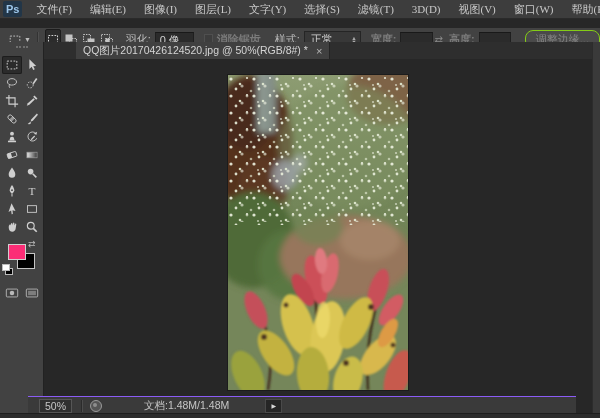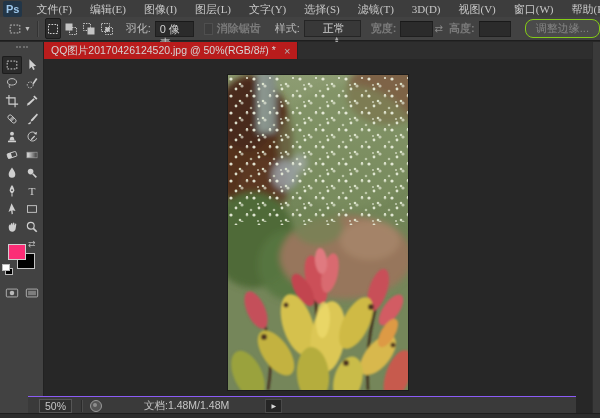--- a/index.html
+++ b/index.html
@@ -5,45 +5,45 @@
   html,body{margin:0;padding:0;background:#555;}
   #app{position:relative;width:600px;height:418px;background:#272727;overflow:hidden;
        font-family:"Liberation Sans","DejaVu Sans",sans-serif;padding-left:44px;-webkit-font-smoothing:antialiased;}
   
   #menubar{position:absolute;left:0;top:0;width:600px;height:18px;background:#3d3d3d;
            border-bottom:1px solid #2a2a2a;display:flex;align-items:center;font-size:11px;color:#c9c9c9;}
   #pslogo{background:#223648;color:#9dc6ea;font-weight:bold;font-size:11px;line-height:14px;
           padding:1px 3px;margin:0 5px 0 3px;border-radius:2px;}
   .menu{padding:0 9px;line-height:18px;white-space:nowrap;cursor:default;font-family:Liberation Serif, serif;}
   
-  #optionsbar{position:absolute;left:0;top:17px;width:600px;height:23px;background:#424242;
+  #optionsbar{position:absolute;left:0;top:28px;width:600px;height:23px;background:#424242;
               border-bottom:1px solid #1e1e1e;display:flex;align-items:center;font-size:11px;color:#bdbdbd;}
   .sep{width:1px;height:16px;background:#333;border-right:1px solid #4f4f4f;margin:0 5px;}
   .tp{display:flex;align-items:center;margin-left:7px;padding:1px;}
   .tp .arr{font-size:7px;color:#bdbdbd;margin-left:2px;}
   .mode{width:19px;height:19px;display:flex;align-items:center;justify-content:center;border:1px solid transparent;margin:0 1px;}
   .mode.active{background:#2c2c2c;border:1px solid #1c1c1c;border-radius:2px;}
   .olabel{margin:0 4px 0 10px;white-space:nowrap;}
   .olabel.dim{color:#7a7a7a;font-weight:bold;}
   .field{background:#2b2b2b;border:1px solid #1f1f1f;border-top-color:#191919;height:14px;
          color:#d2d2d2;font-size:11px;padding:0 4px;line-height:14px;}
   #featherfield{width:42px;}
   .sizefield{width:32px;}
   .checkbox{width:10px;height:10px;background:#3a3a3a;border:1px solid #5a5a5a;margin-left:10px;opacity:.55;}
   #styleselect{display:flex;align-items:center;background:#383838;border:1px solid #252525;
-               height:15px;padding:0 3px 0 6px;min-width:46px;justify-content:space-between;color:#d2d2d2;flex-direction:column;}
+               height:15px;padding:0 3px 0 6px;min-width:46px;justify-content:space-between;color:#d2d2d2;}
   .updown{display:flex;flex-direction:column;line-height:4px;font-size:5.5px;color:#aaa;margin-left:6px;}
   #swapwh{color:#8a8a8a;font-size:10px;margin:0 2px;}
   #refinebtn{margin-left:14px;background:#4a4a4a;border:1px solid #84cc16;border-radius:8px;
              color:#848484;font-size:11px;padding:1px 10px;white-space:nowrap;}
   
   #tabrow{position:absolute;left:44px;top:42px;width:548px;height:17px;background:#2e2e2e;
           border-bottom:1px solid #232323;display:flex;}
-  #doctab{height:17px;background:#b91c1c;border-right:1px solid #242424;display:flex;align-items:center;
-          padding:0 7px;font-size:10.5px;color:#d4d4d4;white-space:nowrap;}
+  #doctab{height:17px;background:#404040;border-right:1px solid #242424;display:flex;align-items:center;
+          padding:0 7px;font-size:10.5px;color:#d4d4d4;white-space:nowrap;margin-left:32px;}
   #doctab .close{margin-left:8px;color:#b5b5b5;font-size:11px;line-height:10px;}
   
   #toolbox{position:absolute;left:0;top:42px;width:44px;height:371px;background:#424242;
            border-right:1px solid #222;box-sizing:border-box;}
   #grip{height:9px;display:flex;align-items:center;justify-content:center;}
   #grip i{display:block;width:12px;border-top:2px dotted #6e6e6e;}
   #tools{margin-top:5px;}
   .trow{display:flex;justify-content:center;}
   .tool{width:20px;height:18px;display:flex;align-items:center;justify-content:center;border-radius:2px;}
   .tool.active{background:#2b2b2b;box-shadow:inset 0 0 0 1px #1d1d1d;}

